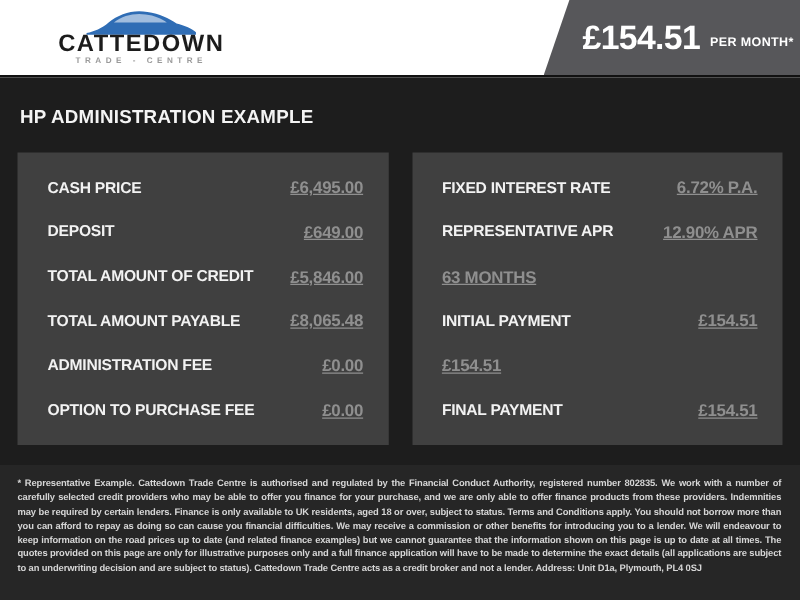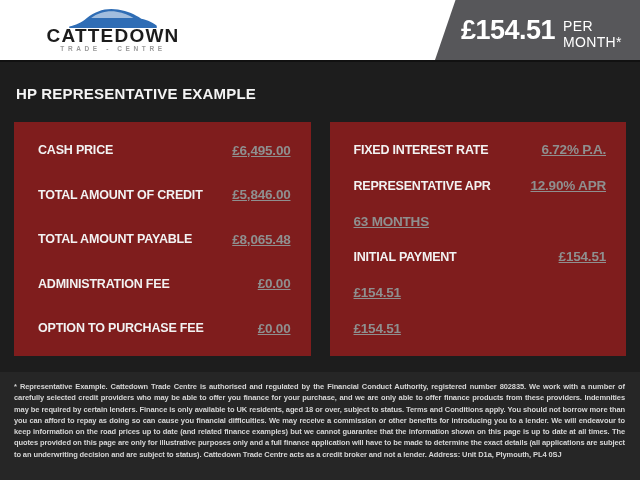--- a/index.html
+++ b/index.html
@@ -32,38 +32,38 @@
     position: absolute; top: 0; right: 0; height: 100%; width: 205px;
     background: #57575a;
     clip-path: polygon(10% 0, 100% 0, 100% 100%, 0 100%);
     display: flex; align-items: center; justify-content: center;
     padding-left: 26px;
   }
   .price-amount {
     color: #ffffff; font-size: 27px; font-weight: 700; letter-spacing: -0.5px;
   }
   .price-period {
-    color: #ffffff; font-size: 14px; font-weight: 400; letter-spacing: 0.3px;
+    color: #ffffff; font-size: 10px; font-weight: 700; letter-spacing: 0.3px;
     margin-left: 8px; margin-top: 8px;
   }
 
   
   .section-title {
     color: #f4f4f4; font-size: 15px; font-weight: 700; letter-spacing: 0.2px;
     margin: 23px 16px 0 16px; flex: 0 0 auto;
   }
 
   
   .tables {
     display: flex; gap: 19px; margin: 20px 14px 0 14px;
     height: 234px; flex: 0 0 auto;
   }
   .panel {
-    flex: 1 1 0; background: #7f1d1d; padding: 10px 20px 10px 24px;
-    display: flex; flex-direction: column; justify-content: space-between;
+    flex: 1 1 0; background: #404040; padding: 10px 20px 10px 24px;
+    display: flex; flex-direction: column; justify-content: flex-end;
   }
   .row {
     display: flex; justify-content: space-between; align-items: center;
     height: 36px;
   }
   .lbl {
     color: #f2f2f2; font-size: 12.5px; font-weight: 700; letter-spacing: -0.2px;
     white-space: nowrap;
   }
   .val {
@@ -92,27 +92,31 @@
     </svg>
     <div class="logo-name">CATTEDOWN</div>
     <div class="logo-tagline">TRADE - CENTRE</div>
   </div>
   <div class="price-band">
     <span class="price-amount">£154.51</span>
     <span class="price-period">PER MONTH*</span>
   </div>
 </div>
 
-<div class="section-title">HP REPRESENTATIVE EXAMPLE</div>
+<div class="section-title">HP ADMINISTRATION EXAMPLE</div>
 
 <div class="tables">
   <div class="panel">
     <div class="row">
       <span class="lbl">CASH PRICE</span>
       <span class="val">£6,495.00</span>
+    </div>
+    <div class="row">
+      <span class="lbl">DEPOSIT</span>
+      <span class="val">£649.00</span>
     </div>
     <div class="row">
       <span class="lbl">TOTAL AMOUNT OF CREDIT</span>
       <span class="val">£5,846.00</span>
     </div>
     <div class="row">
       <span class="lbl">TOTAL AMOUNT PAYABLE</span>
       <span class="val">£8,065.48</span>
     </div>
     <div class="row">
@@ -137,20 +141,21 @@
       <span class="val">63 MONTHS</span>
     </div>
     <div class="row">
       <span class="lbl">INITIAL PAYMENT</span>
       <span class="val">£154.51</span>
     </div>
     <div class="row">
       <span class="val">£154.51</span>
     </div>
     <div class="row">
+      <span class="lbl">FINAL PAYMENT</span>
       <span class="val">£154.51</span>
     </div>
   </div>
 </div>
 
 <div class="disclaimer">
   <p>* Representative Example. Cattedown Trade Centre is authorised and regulated by the Financial Conduct Authority, registered number 802835. We work with a number of carefully selected credit providers who may be able to offer you finance for your purchase, and we are only able to offer finance products from these providers. Indemnities may be required by certain lenders. Finance is only available to UK residents, aged 18 or over, subject to status. Terms and Conditions apply. You should not borrow more than you can afford to repay as doing so can cause you financial difficulties. We may receive a commission or other benefits for introducing you to a lender. We will endeavour to keep information on the road prices up to date (and related finance examples) but we cannot guarantee that the information shown on this page is up to date at all times. The quotes provided on this page are only for illustrative purposes only and a full finance application will have to be made to determine the exact details (all applications are subject to an underwriting decision and are subject to status). Cattedown Trade Centre acts as a credit broker and not a lender. Address: Unit D1a, Plymouth, PL4 0SJ</p>
 </div>
 
 </body></html>

